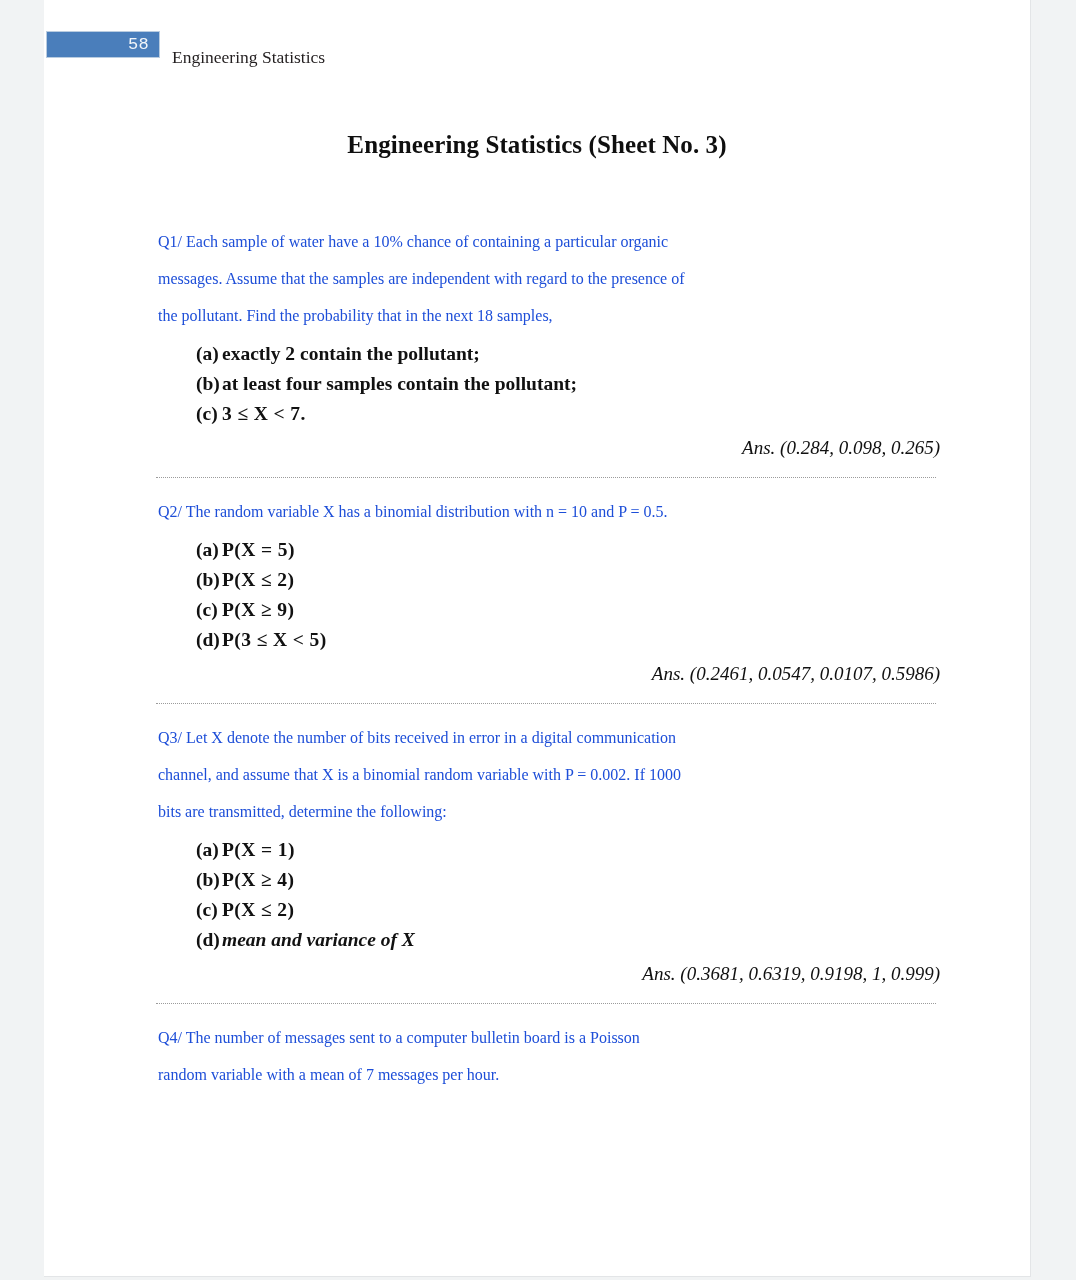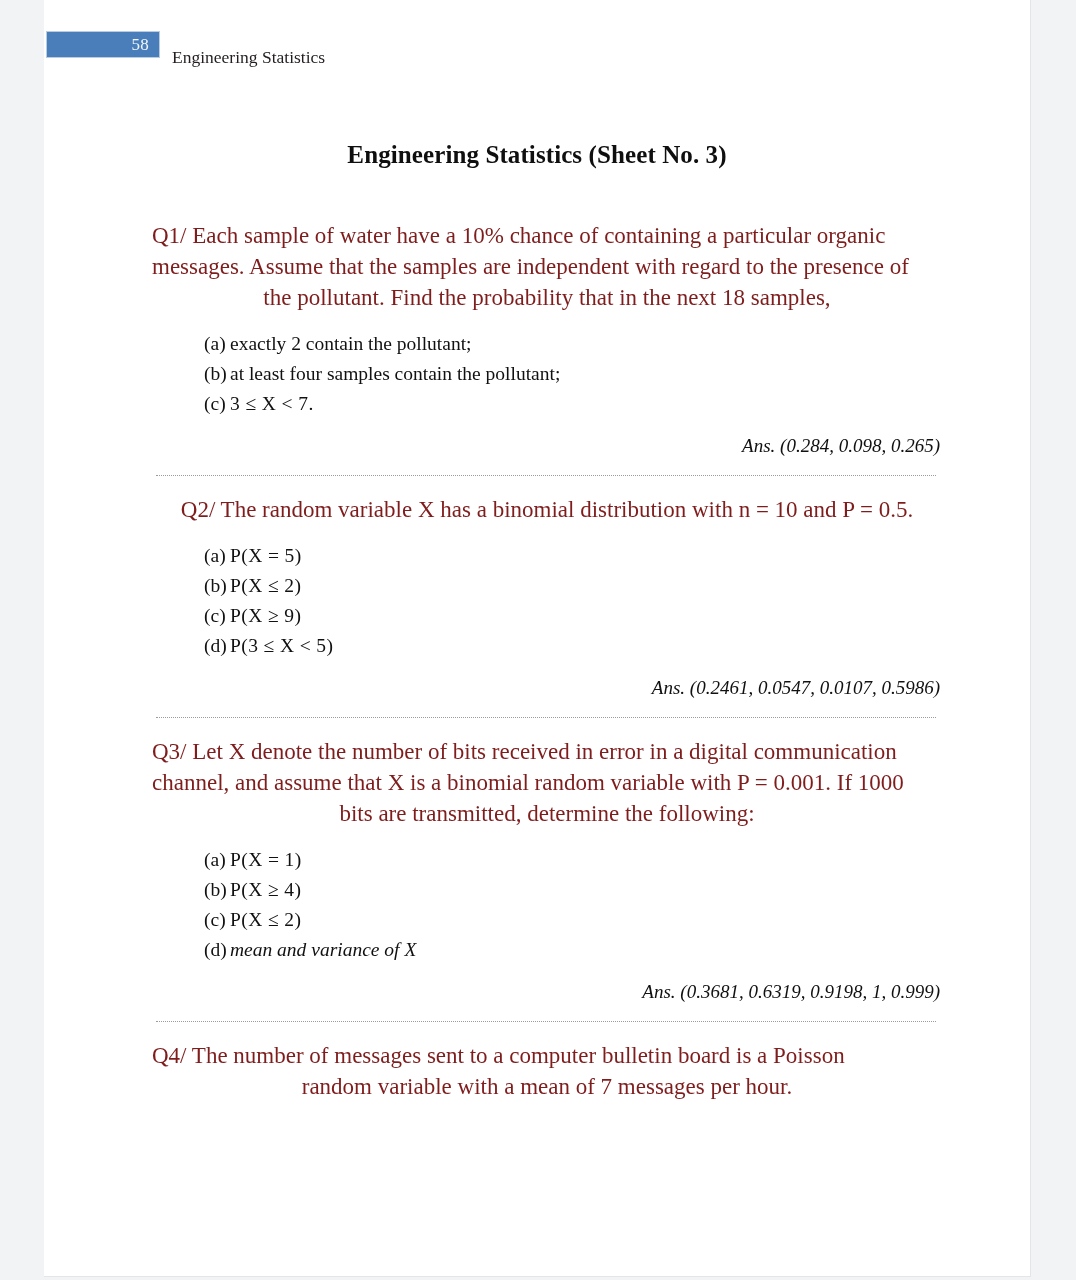--- a/index.html
+++ b/index.html
@@ -44,69 +44,70 @@
     background: #4a7ebb;
     border: 1px solid #b9cce0;
     box-sizing: border-box;
   }
   #page-number {
     position: absolute;
     right: 10px;
     top: 3px;
     font-size: 17px;
     color: #f2f6fa;
-    font-family: Liberation Serif, serif;
+    font-family: Liberation Mono, monospace;
     letter-spacing: .3px;
   }
   #header-title {
     position: absolute;
     left: 128px;
     top: 16px;
     font-size: 17.5px;
     color: #231f20;
     white-space: nowrap;
   }
 
   
   #sheet-title {
     position: absolute;
     left: 0;
-    top: 141px;
+    top: 131px;
     width: 100%;
     text-align: center;
     font-size: 25px;
     font-weight: bold;
     color: #0f0f0f;
     letter-spacing: .1px;
   }
 
   
   #body-col {
     position: absolute;
     left: 108px;
     top: 220px;
     width: 790px;
   }
 
   .question { position: relative; }
 
   .q-para {
-    font-size: 23px;
+    font-size: 16px;
     line-height: 31px;
-    color: #7f1d1d;
+    color: #1d4ed8;
     text-align: justify;
     text-justify: inter-word;
-    margin: 0;
-  }
-  .q-para.last-line { text-align: center; }
+    margin: 6px;
+  }
+  .q-para.last-line { text-align: left; }
 
   .q-items {
-    margin: 16px;
+    margin: 8px;
     padding: 0;
     list-style: none;
+    font-weight: bold;
   }
   .q-item {
     font-size: 19.5px;
     line-height: 30px;
     color: #111;
     padding-left: 36px;
     white-space: nowrap;
   }
   .q-item .lbl { display: inline-block; min-width: 26px; }
   .q-item.math { font-family: "Liberation Serif", "DejaVu Serif", serif; }
@@ -182,21 +183,21 @@
           <span class="lbl">(d)</span><span class="mathrun">P(3 ≤ X &lt; 5)</span>
         </li>
       </ul>
       <div class="q-ans">Ans. (0.2461, 0.0547, 0.0107, 0.5986)</div>
     </div>
 
     <div class="sep"></div>
 
     <div class="question">
       <p class="q-para">Q3/ Let X denote the number of bits received in error in a digital communication</p>
-      <p class="q-para">channel, and assume that X is a binomial random variable with P = 0.001. If 1000</p>
+      <p class="q-para">channel, and assume that X is a binomial random variable with P = 0.002. If 1000</p>
       <p class="q-para last-line">bits are transmitted, determine the following:</p>
       <ul class="q-items">
         <li class="q-item math">
           <span class="lbl">(a)</span><span class="mathrun">P(X = 1)</span>
         </li>
         <li class="q-item math">
           <span class="lbl">(b)</span><span class="mathrun">P(X ≥ 4)</span>
         </li>
         <li class="q-item math">
           <span class="lbl">(c)</span><span class="mathrun">P(X ≤ 2)</span>

